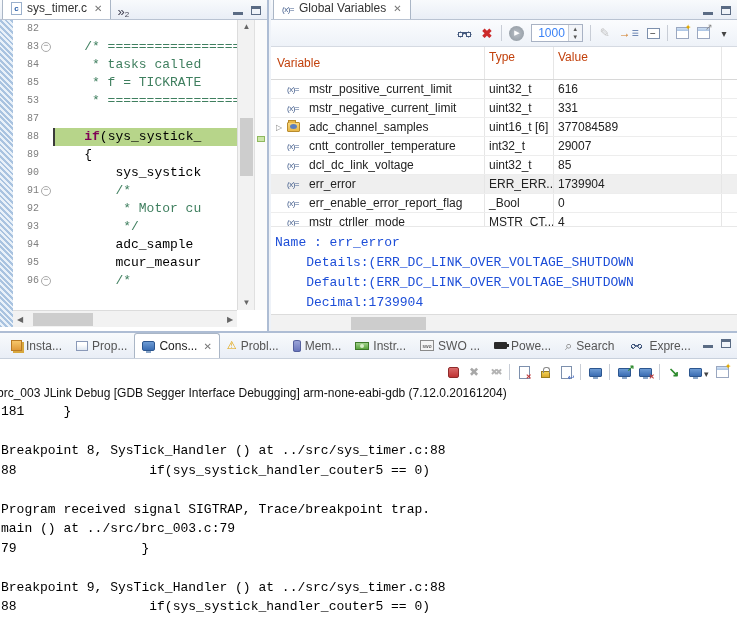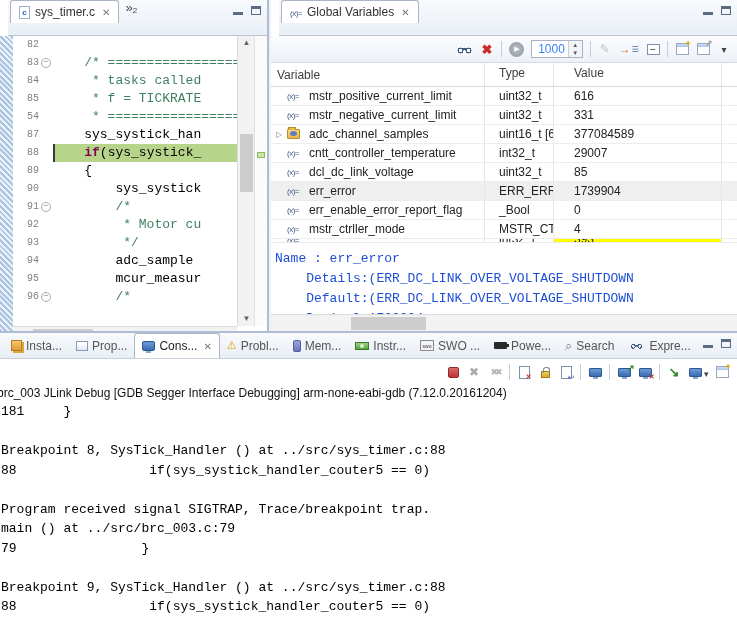--- a/index.html
+++ b/index.html
@@ -1,20 +1,20 @@
 <!DOCTYPE html>
 <html><head>
 <meta charset="utf-8">
 <style>
   * { margin:0; padding:0; box-sizing:border-box; }
   body { font-family:"Liberation Sans", sans-serif; background:#fff; }
   .app { position:relative; width:737px; height:621px; background:#eef2f8; overflow:hidden; font-size:12px; color:#222; }
 
   
-  .tabbar { display:flex; height:36px; background:linear-gradient(#f8fafc,#e9eef6); border-bottom:1px solid #b9c3d2; padding-left:2px; position:relative;margin-left:8px; }
+  .tabbar { display:flex; align-items:flex-end; height:20px; background:linear-gradient(#f8fafc,#e9eef6); border-bottom:1px solid #b9c3d2; padding-left:2px; position:relative; }
   .tab { display:flex; align-items:center; gap:5px; height:23px; padding:0 8px; font-size:12px; color:#333; }
   .tab.active { background:#fff; border:1px solid #aab6c6; border-bottom:none; border-radius:3px 3px 0 0; }
   .close-x { color:#777; font-size:10px; margin-left:2px; }
   .winbtns { position:absolute; right:6px; top:6px; display:flex; gap:8px; align-items:center; }
   .btn-min { width:10px; height:9px; border-bottom:3px solid #5a6b84; }
   .btn-max { width:10px; height:9px; border:1px solid #5a6b84; border-top:3px solid #5a6b84; }
 
   
   .editor-pane { position:absolute; left:0; top:0; width:269px; height:331px; background:#fff; border-right:2px solid #aebdd4; }
   .vars-pane   { position:absolute; left:271px; top:0; width:466px; height:331px; background:#fff; }
@@ -68,26 +68,26 @@
   .collapse-box { width:13px; height:11px; border:1px solid #7d90ad; background:#fff; font-size:10px; line-height:9px; text-align:center; color:#333; }
   .collapse-box::before { content:"\2212"; }
   .win { width:13px; height:12px; border:1px solid #9aa7c0; background:#fff; position:relative; }
   .win::before { content:""; position:absolute; top:0; left:0; right:0; height:3px; background:linear-gradient(#cfe0f4,#aac4e4); }
   .b-star::after { content:"\2726"; color:#e0a800; font-size:8px; position:absolute; right:-4px; top:-5px; }
   .b-pin::after { content:"\2197"; color:#888; font-size:9px; position:absolute; right:-4px; top:-6px; }
   .g-dd::before { content:"\25BE"; color:#444; font-size:10px; }
 
   
   .vtable { height:180px; overflow:hidden; border-top:1px solid #d5dae2; }
-  .vhead { display:flex; height:24px; line-height:20px; border-bottom:1px solid #d8d8d8; color:#404040; background:#fff; }
+  .vhead { display:flex; height:33px; line-height:20px; border-bottom:1px solid #d8d8d8; color:#c2410c; background:#fff; }
   .vrow { display:flex; height:19px; line-height:19px; border-bottom:1px solid #ededed; background:#fff; }
   .vrow.sel { background:#efefef; }
   .c-name { width:213px; display:flex; align-items:center; overflow:hidden; white-space:nowrap; }
-  .c-type { width:69px; border-left:1px solid #e6e6e6; padding-left:14px; overflow:hidden; white-space:nowrap; }
-  .c-val  { width:168px; border-left:1px solid #e6e6e6; padding-left:20px; overflow:hidden; white-space:nowrap; }
+  .c-type { width:69px; border-left:1px solid #e6e6e6; padding-left:4px; overflow:hidden; white-space:nowrap; }
+  .c-val  { width:168px; border-left:1px solid #e6e6e6; padding-left:4px; overflow:hidden; white-space:nowrap; }
   .c-extra{ flex:1; border-left:1px solid #e6e6e6; }
   .vhead .c-name { padding-left:6px; }
   .twist { width:16px; text-align:center; color:#888; font-size:8px; flex:0 0 16px; }
   .vicon { width:22px; flex:0 0 22px; display:flex; align-items:center; }
   .varx::before { content:"(x)="; font-size:8px; color:#3f5a8a; letter-spacing:-0.5px; }
   .folder { width:13px; height:10px; background:linear-gradient(#f9d77c,#e8b84b); border:1px solid #b98c2e; border-radius:1px; position:relative; }
   .folder::before { content:""; position:absolute; top:-3px; left:0; width:6px; height:2px; background:#e8b84b; border:1px solid #b98c2e; border-bottom:none; }
   .folder::after { content:""; position:absolute; left:2px; top:1px; width:7px; height:5px; border-radius:50%; background:#5d7fc0; }
   .vrow.clip { height:8px; overflow:hidden; border-bottom:none; }
   .vrow.clip .c-name, .vrow.clip .c-type, .vrow.clip .c-val { margin-top:-9px; height:19px; }
@@ -189,31 +189,30 @@
           </div>
           <div class="cl">
             <span class="lnc">
               <span class="ln">85</span>
               <span class="fold empty"></span>
             </span>
             <span class="ct comment"><span>     * f = TICKRATE</span></span>
           </div>
           <div class="cl">
             <span class="lnc">
-              <span class="ln">54</span>
+              <span class="ln">53</span>
               <span class="fold empty"></span>
             </span>
             <span class="ct comment"><span>     * ==================</span></span>
           </div>
           <div class="cl">
             <span class="lnc">
               <span class="ln">87</span>
               <span class="fold empty"></span>
             </span>
-            <span class="ct code"><span>    sys_systick_han</span></span>
           </div>
           <div class="cl cur">
             <span class="lnc">
               <span class="ln">88</span>
               <span class="fold empty"></span>
             </span>
             <span class="ct code"><span>    </span><span class="kw">if</span><span>(sys_systick_</span></span>
           </div>
           <div class="cl">
             <span class="lnc">

